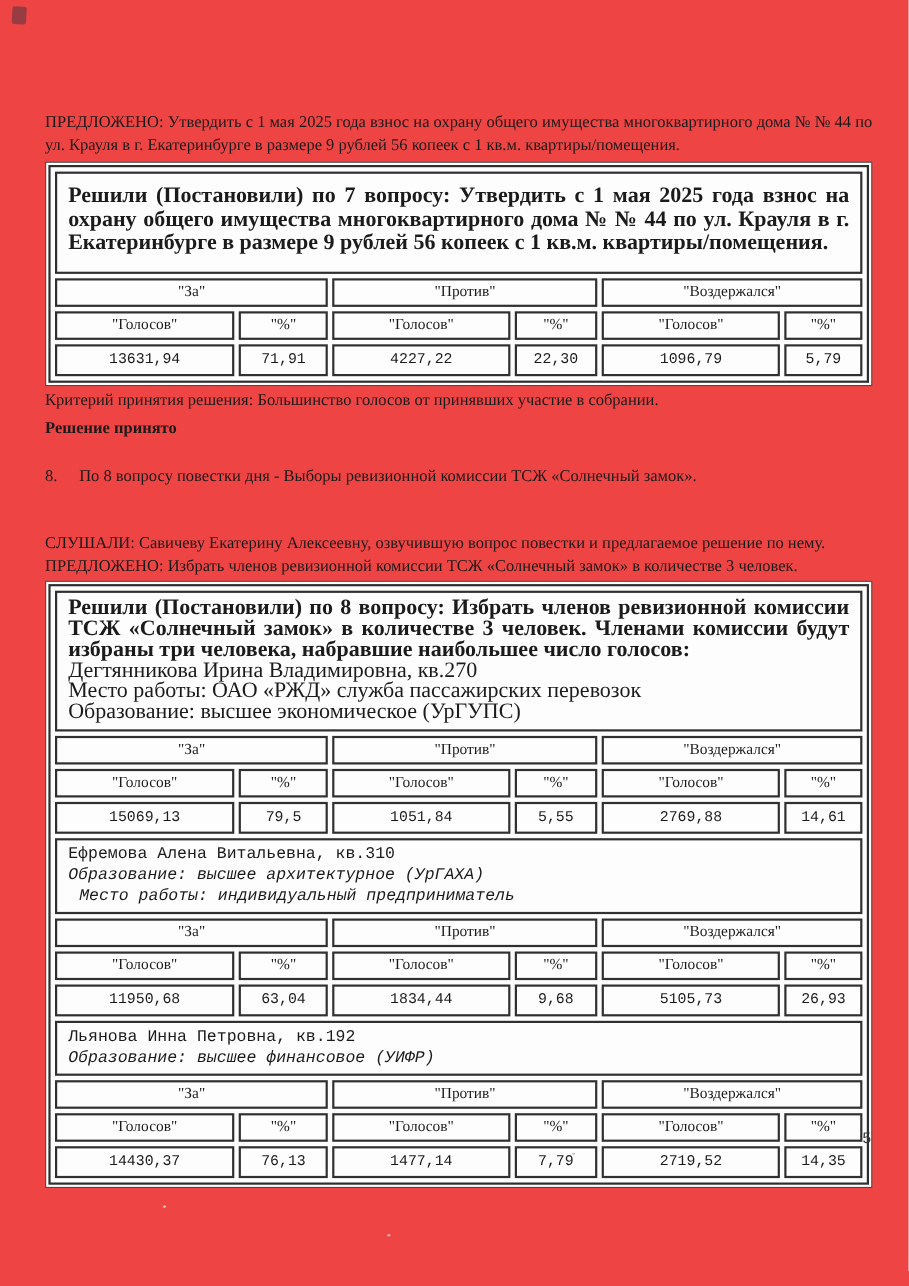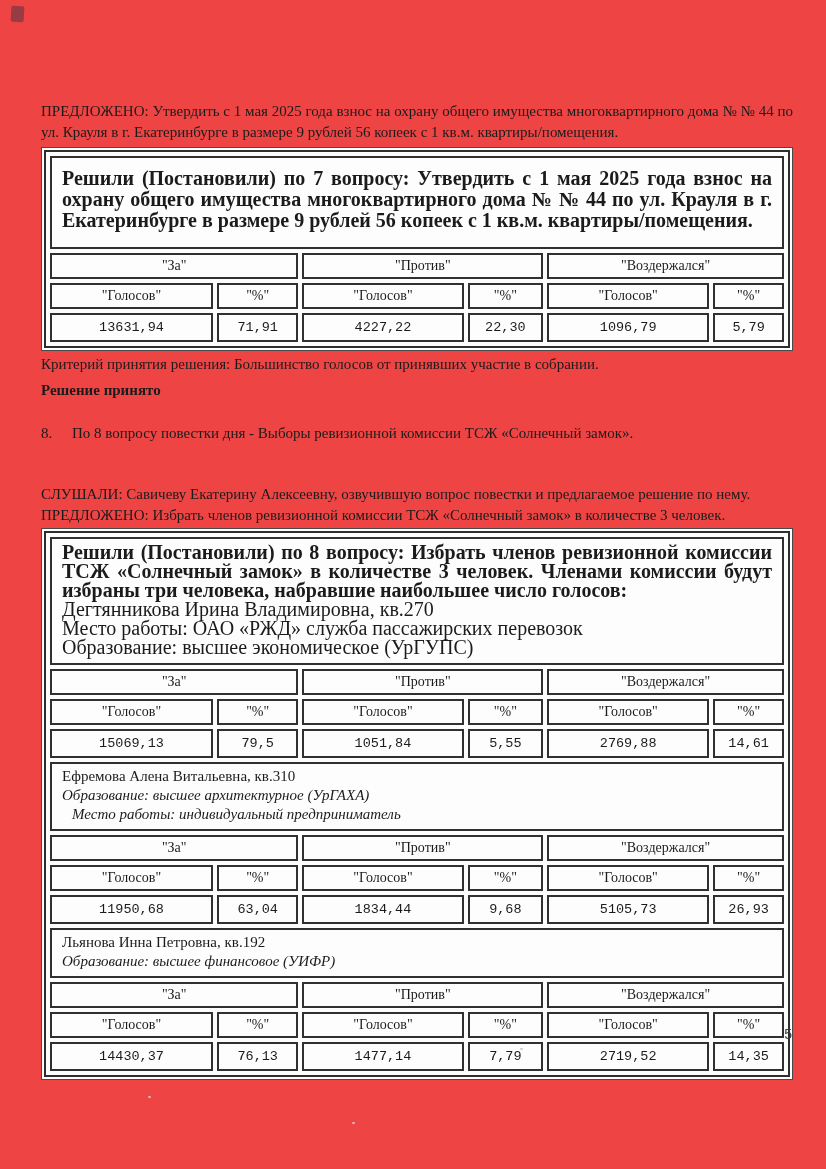--- a/index.html
+++ b/index.html
@@ -13,21 +13,21 @@
   .corner-mark{position:absolute;left:11px;top:6px;width:13px;height:16px;
                background:#833a44;opacity:.8;border-radius:2px;transform:rotate(3deg);}
   
   .dbox{border:2px solid #2e2e2e;box-shadow:0 0 0 2px #fdfdfd,0 0 0 3px #4a4a4a;
         margin:0 3px;padding:4px;background:#fdfdfd;}
   
   .cellbox{border:2px solid #303030;padding:10px 10px 16px 10px;
            font-size:20px;line-height:21px;}
   .cellbox.tight{padding:4px 10px 6px 10px;line-height:19px;}
   .cand-cell{border:2px solid #303030;padding:3px 10px 5px 10px;
-             font-size:15px;line-height:19px;margin-top:4px;}
+             font-size:15px;line-height:19px;margin-top:4px;font-family:Liberation Mono, monospace;}
   .it{font-style:italic;}
   .ind{padding-left:10px;}
   
   .vt{display:grid;grid-template-columns:168fr 84fr 166fr 78fr 167fr 73fr;
       gap:4px;margin-top:4px;}
   .vt .c{border:2px solid #303030;text-align:center;background:#fdfdfd;}
   .vt .g{grid-column:span 2;}
   .vt .h{font-size:14px;padding:3px 2px;}
   .vt .val{font-family:Liberation Mono, monospace;font-size:13.5px;padding:5px 2px;}
   .sec-heading{margin:22px 0 0 0;font-size:15px;line-height:21px;font-weight:normal;}

